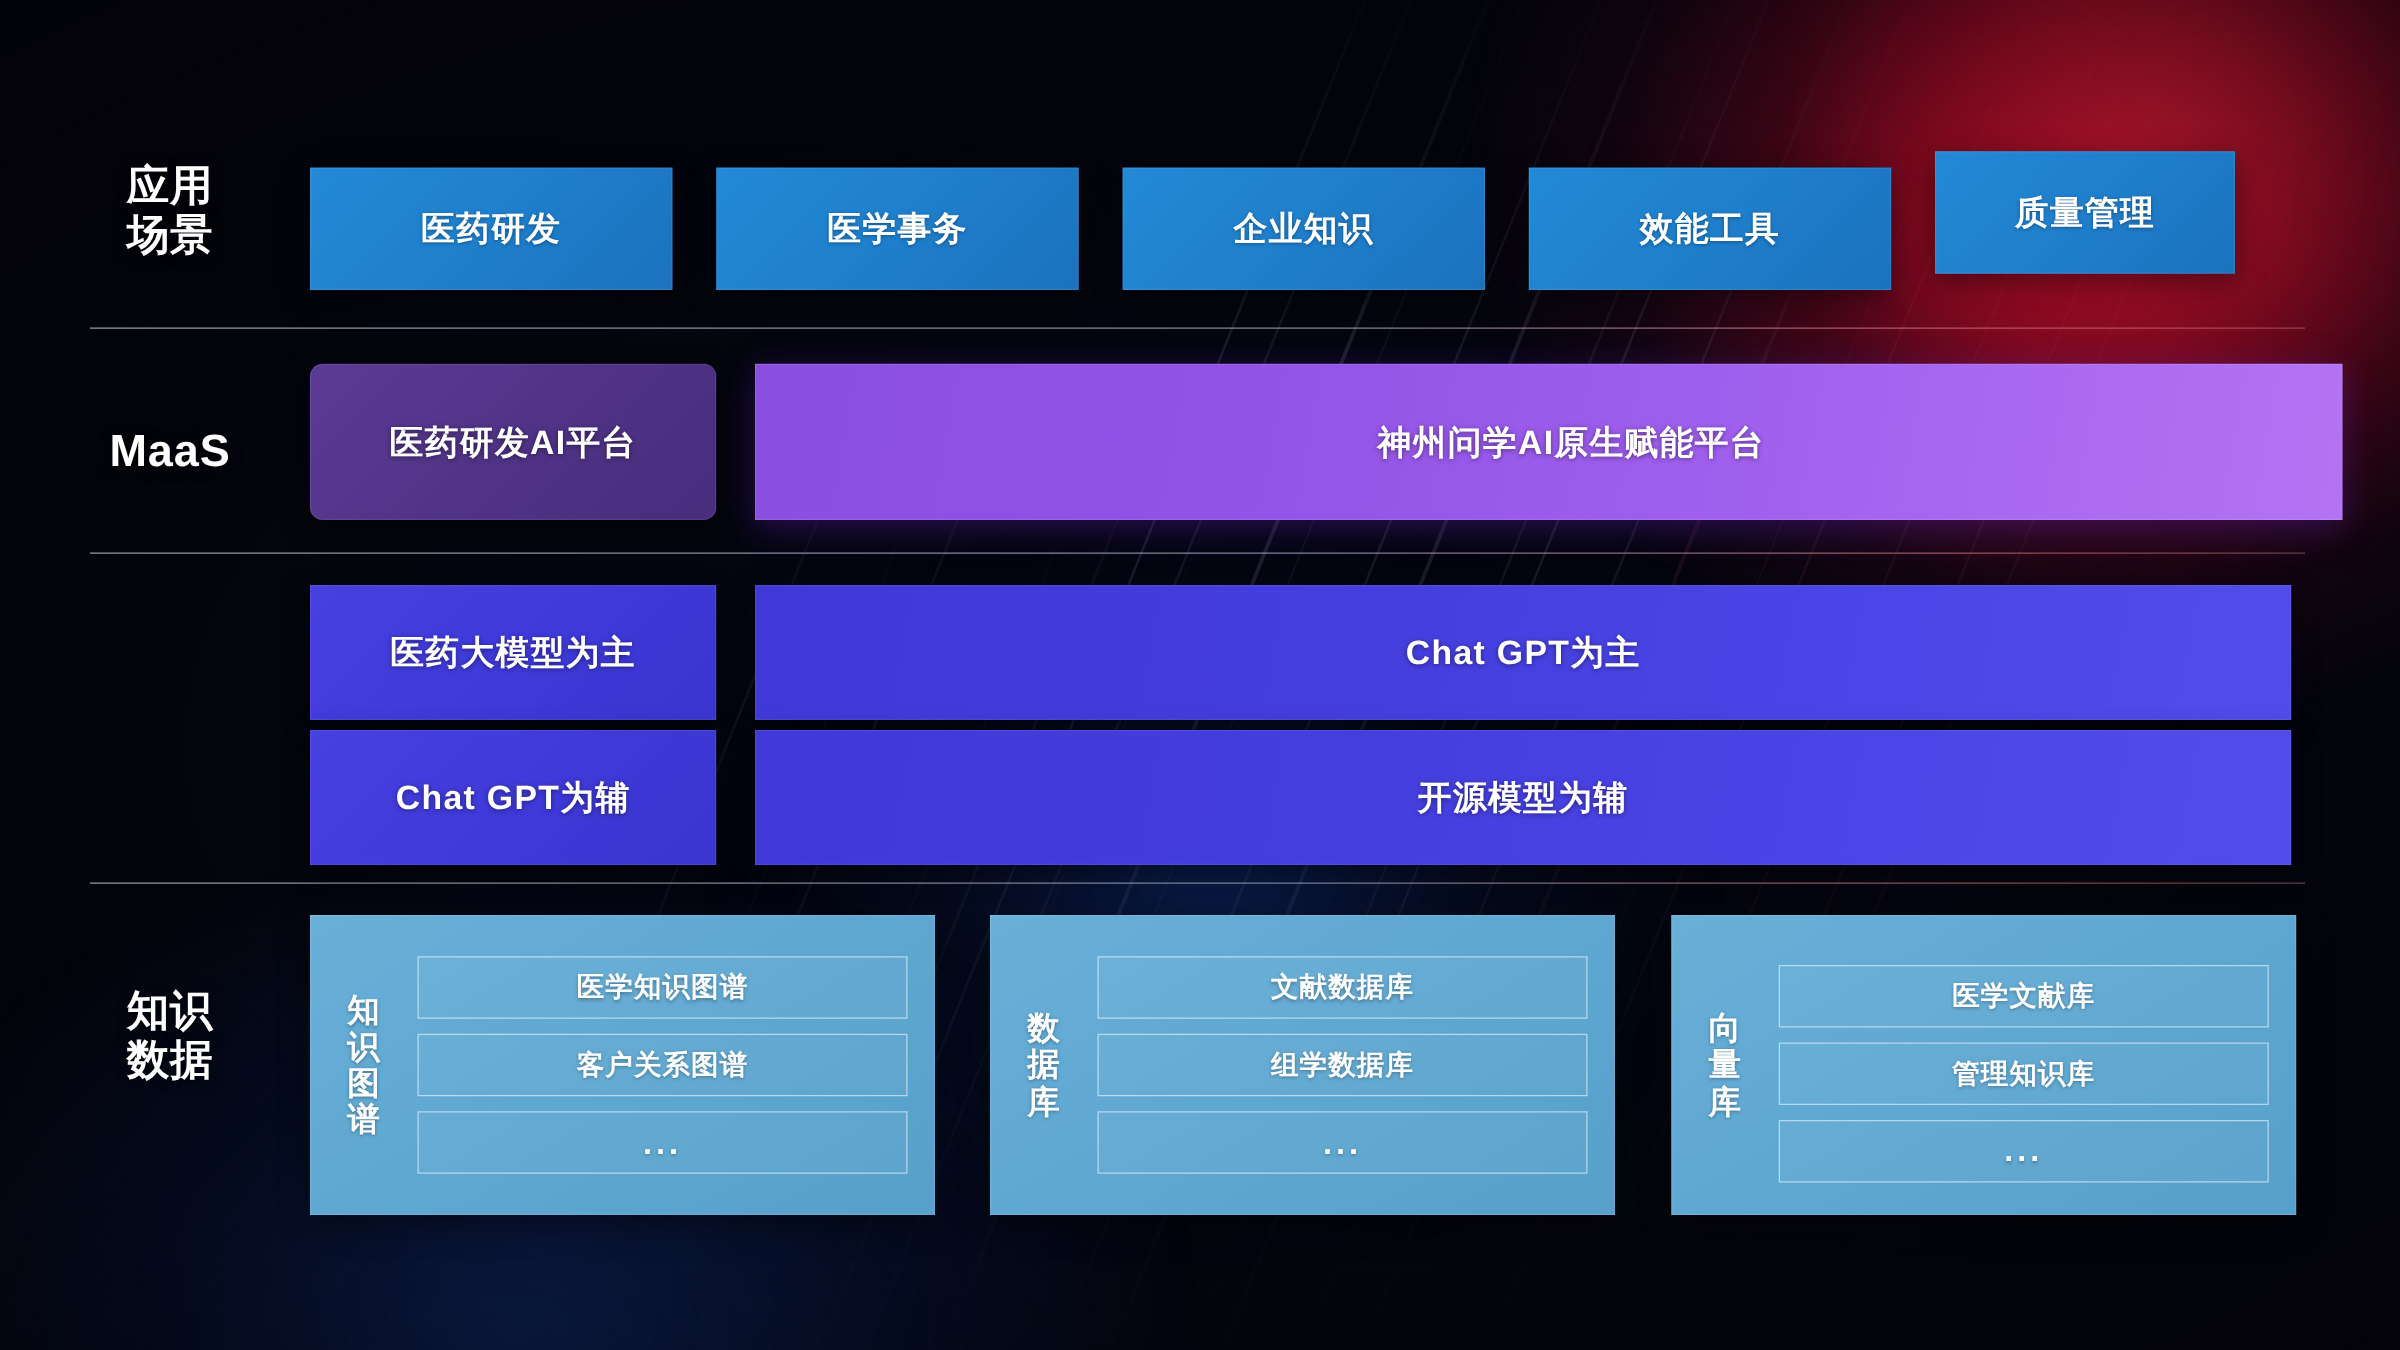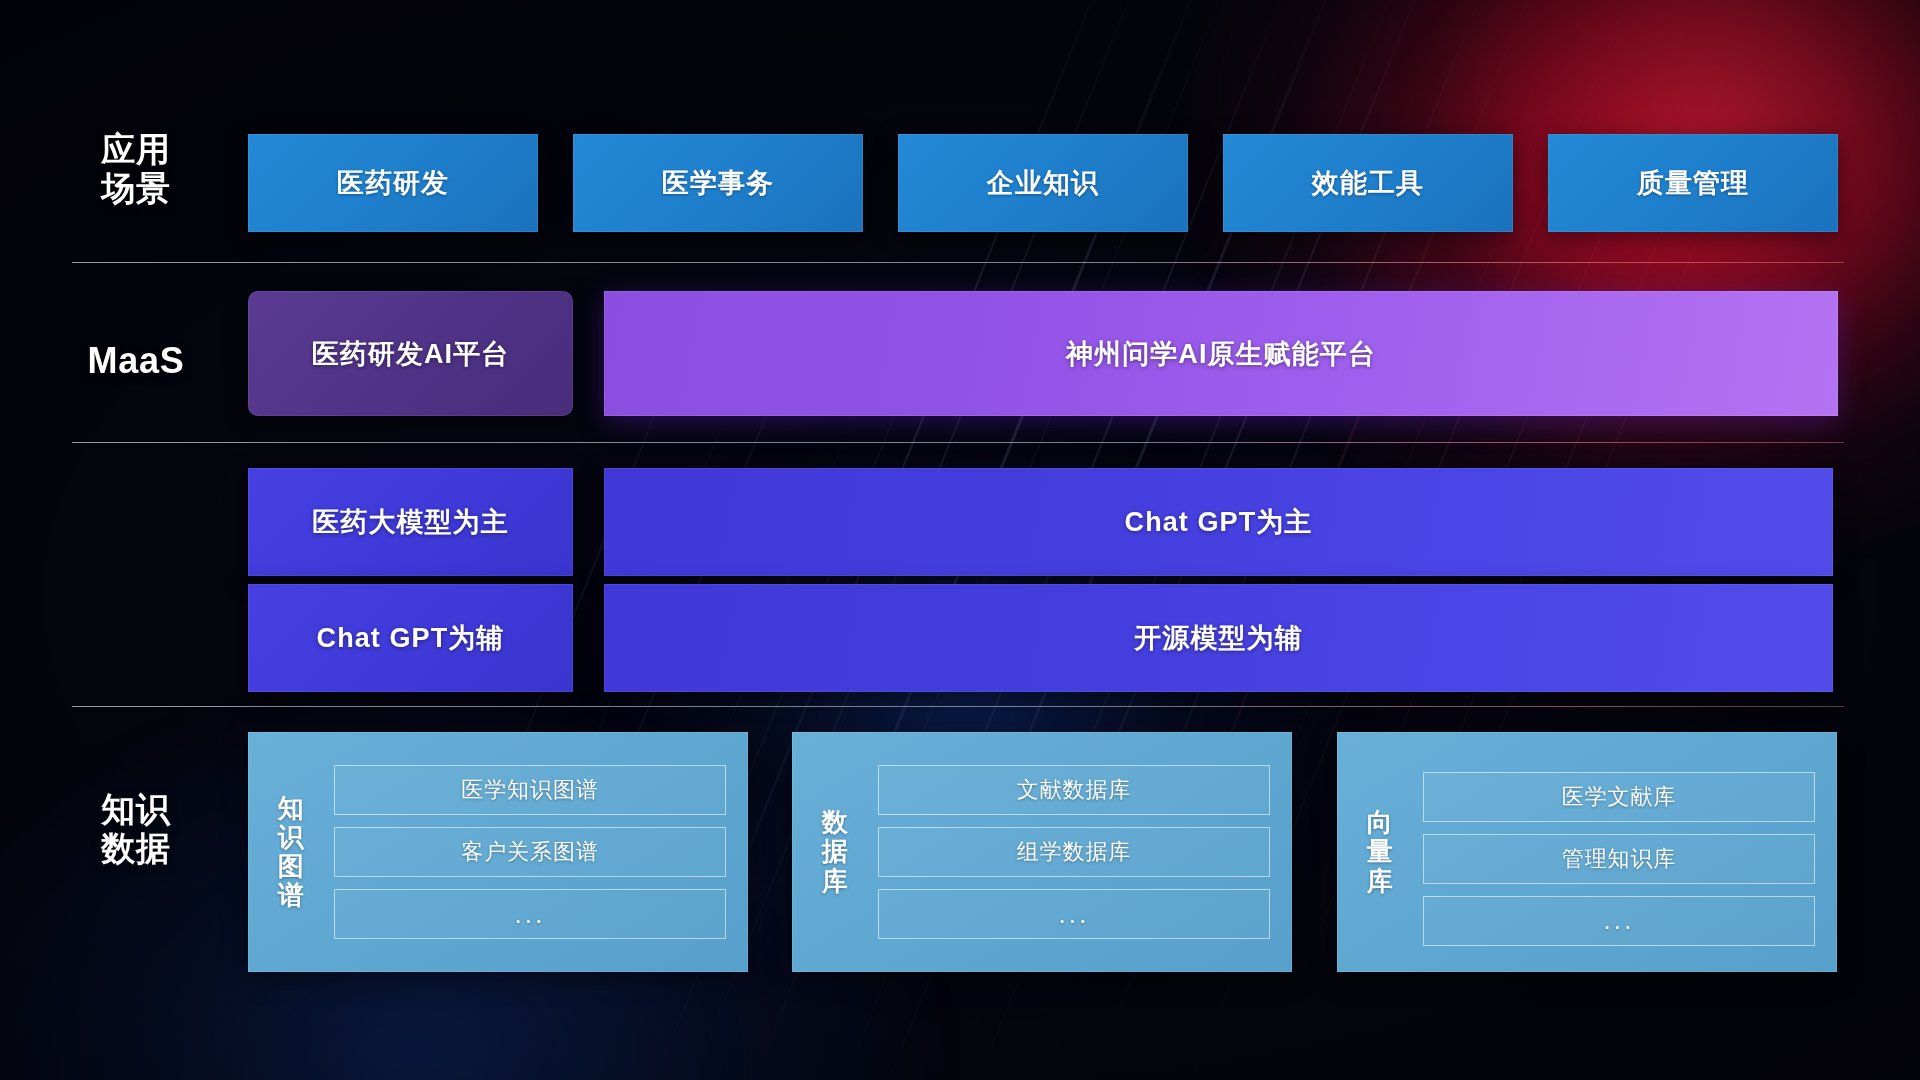--- a/index.html
+++ b/index.html
@@ -114,21 +114,21 @@
   .kpanel-label{
     flex:0 0 auto;
     display:flex;align-items:center;justify-content:center;
     color:#ffffff;font-weight:bold;font-size:26px;line-height:1.12;
     letter-spacing:.02em;text-align:center;
     text-shadow:0 1px 3px rgba(0,0,0,.35);
   }
   .kpanel-items{flex:1 1 auto;display:flex;flex-direction:column;justify-content:center;}
   .kitem{
     border:1px solid rgba(255,255,255,.55);
-    color:#ffffff;font-size:22px;font-weight:normal;letter-spacing:.04em;
+    color:#ffffff;font-size:22px;font-weight:bold;letter-spacing:.04em;
     display:flex;align-items:center;justify-content:center;
     text-shadow:0 1px 3px rgba(0,0,0,.30);
     background:rgba(255,255,255,.04);
   }
   .kitem.dots{font-size:26px;letter-spacing:.12em;}
 </style>
 </head>
 <body>
 
 <div id="stage">
@@ -169,28 +169,28 @@
 
   <div class="rowlabel" style="left:72px;top:130px;width:128px;font-size:34px;">
     <div>应用</div>
     <div>场景</div>
   </div>
 
   <div class="app-card" style="left:248px;top:134px;width:290px;height:98px;">医药研发</div>
   <div class="app-card" style="left:573px;top:134px;width:290px;height:98px;">医学事务</div>
   <div class="app-card" style="left:898px;top:134px;width:290px;height:98px;">企业知识</div>
   <div class="app-card" style="left:1223px;top:134px;width:290px;height:98px;">效能工具</div>
-  <div class="app-card" style="left:1548px;top:134px;width:290px;height:98px;">质量管理</div>
+  <div class="app-card" style="left:1548px;top:121px;width:240px;height:98px;">质量管理</div>
 
   <div class="rowlabel" style="left:72px;top:340px;width:128px;font-size:36px;">
     <div>MaaS</div>
   </div>
 
   <div class="maas-box maas-left" style="left:248px;top:291px;width:325px;height:125px;border-radius:10px;">医药研发AI平台</div>
-  <div class="maas-box maas-right" style="left:604px;top:291px;width:1234px;height:125px;">神州问学AI原生赋能平台</div>
+  <div class="maas-box maas-right" style="left:604px;top:291px;width:1234px;height:125px;padding-left:36px;">神州问学AI原生赋能平台</div>
 
 
   <div class="algo-box algo-right" style="left:604px;top:468px;width:1229px;height:108px;">Chat GPT为主</div>
   <div class="algo-box algo-left" style="left:248px;top:468px;width:325px;height:108px;">医药大模型为主</div>
   <div class="algo-box algo-left" style="left:248px;top:584px;width:325px;height:108px;">Chat GPT为辅</div>
   <div class="algo-box algo-right" style="left:604px;top:584px;width:1229px;height:108px;">开源模型为辅</div>
 
   <div class="rowlabel" style="left:72px;top:790px;width:128px;font-size:34px;">
     <div>知识</div>
     <div>数据</div>

